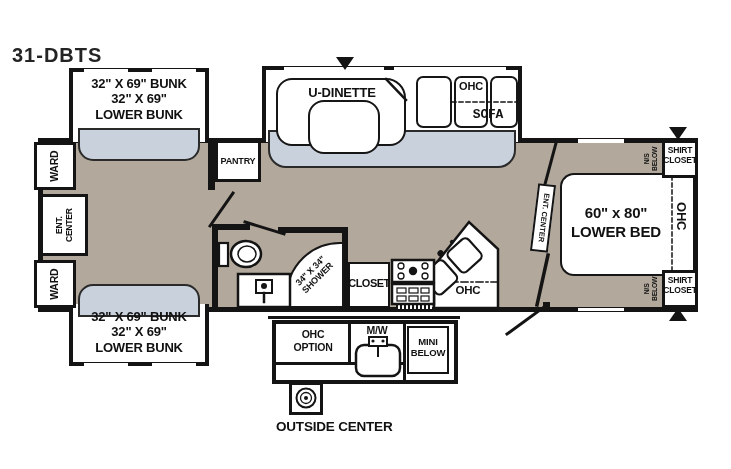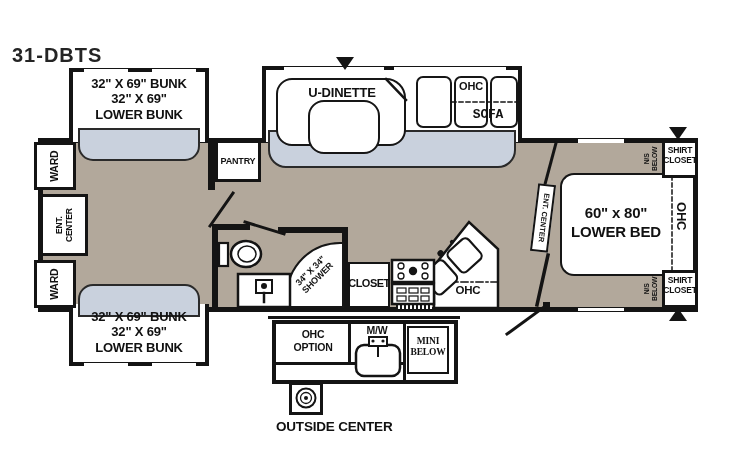--- a/index.html
+++ b/index.html
@@ -135,21 +135,21 @@
   <div class="abs" style="left:272px;top:304px;width:186px;height:64px;background:#fff;border:4px solid #141414;z-index:2;"></div>
   <div class="wallseg" style="left:348px;top:308px;width:3px;height:40px;z-index:3;"></div>
   <div class="wallseg" style="left:403px;top:308px;width:3px;height:56px;z-index:3;"></div>
   <div class="wallseg" style="left:276px;top:346px;width:128px;height:3px;z-index:3;"></div>
   <div class="lbl" style="left:278px;top:312px;width:70px;font-size:10.5px;line-height:1.2;z-index:6;">
     <div>OHC</div>
     <div>OPTION</div>
   </div>
   <div class="lbl" style="left:350px;top:308px;width:54px;font-size:10.5px;z-index:6;">M/W</div>
   <div class="box" style="left:407px;top:310px;width:42px;height:48px;border-width:2.5px;z-index:4;"></div>
-  <div class="lbl" style="left:407px;top:320px;width:42px;font-size:9.5px;line-height:1.2;z-index:6;font-family:Liberation Serif, serif;">
+  <div class="lbl" style="left:407px;top:320px;width:42px;font-size:9.5px;line-height:1.2;z-index:6;">
     <div>MINI</div>
     <div>BELOW</div>
   </div>
   <div class="box" style="left:289px;top:366px;width:34px;height:33px;border-width:3px;z-index:2;"></div>
   <div class="lbl" style="left:276px;top:402px;width:230px;font-size:13.5px;line-height:1.32;text-align:left;z-index:6;">
     <div>OUTSIDE CENTER</div>
   </div>
 
   <svg class="abs" width="731" height="469" style="left:0;top:0;z-index:5;" viewBox="0 0 731 469" fill="none" stroke="#141414">
 

